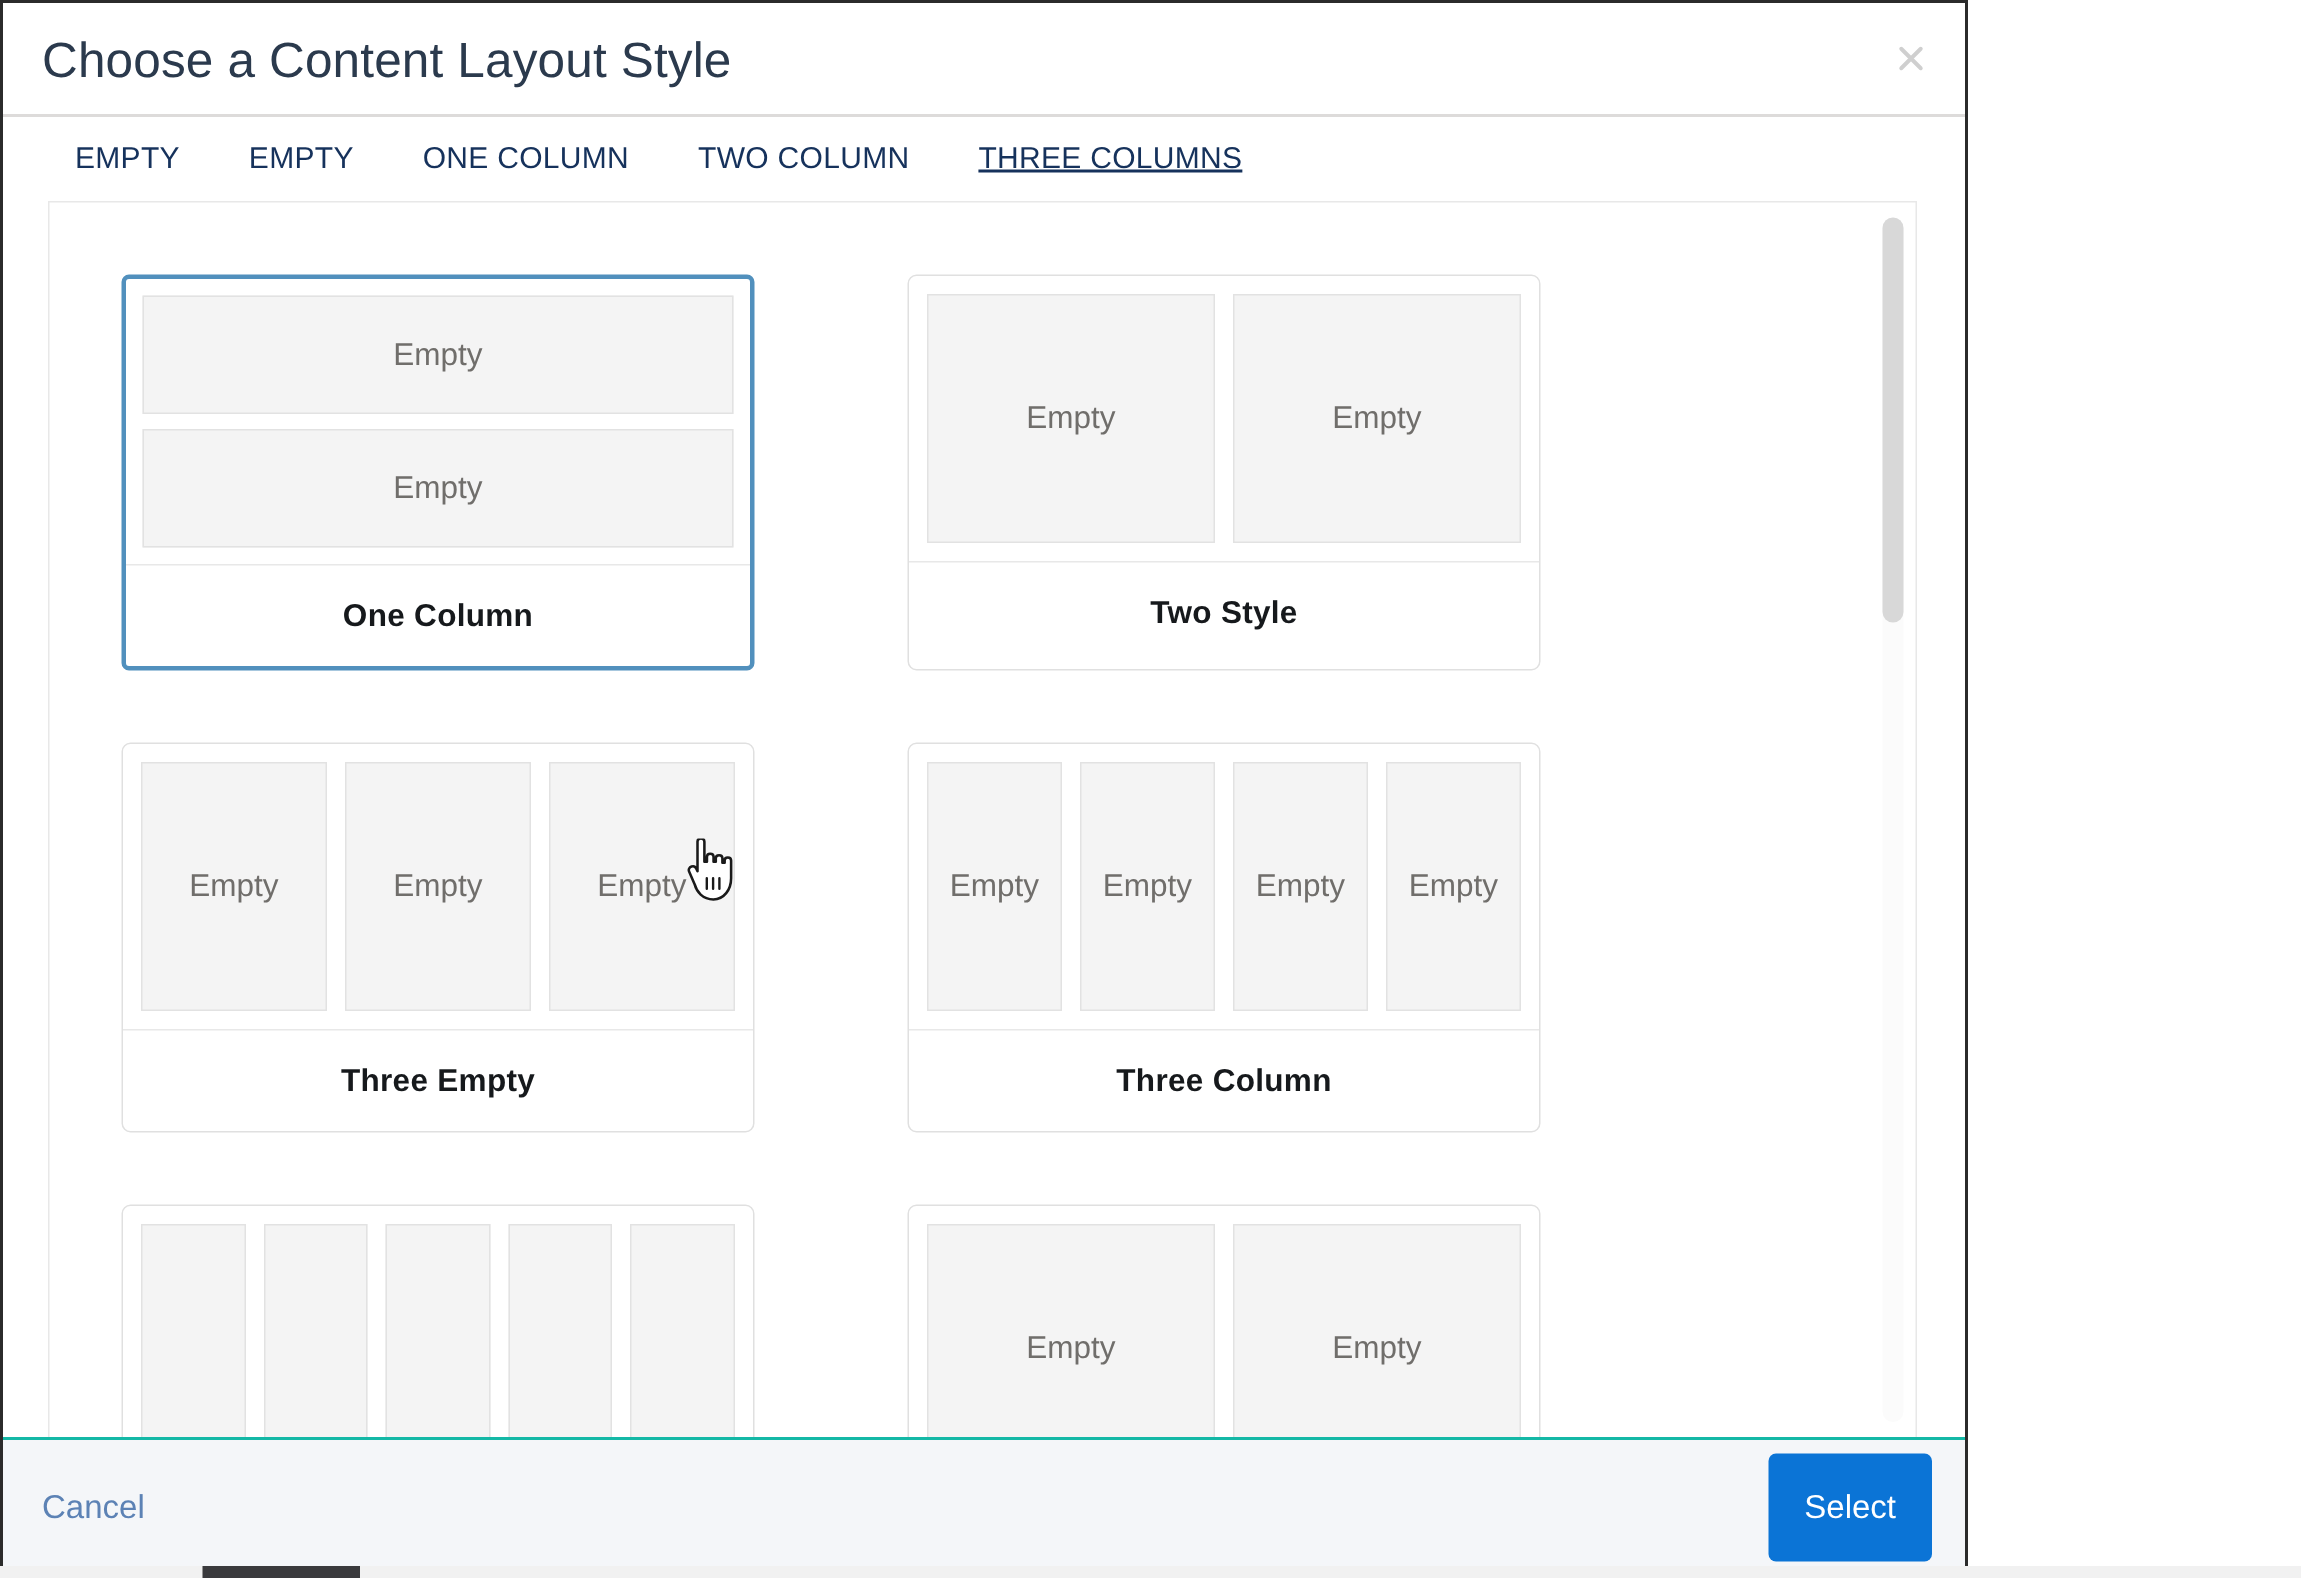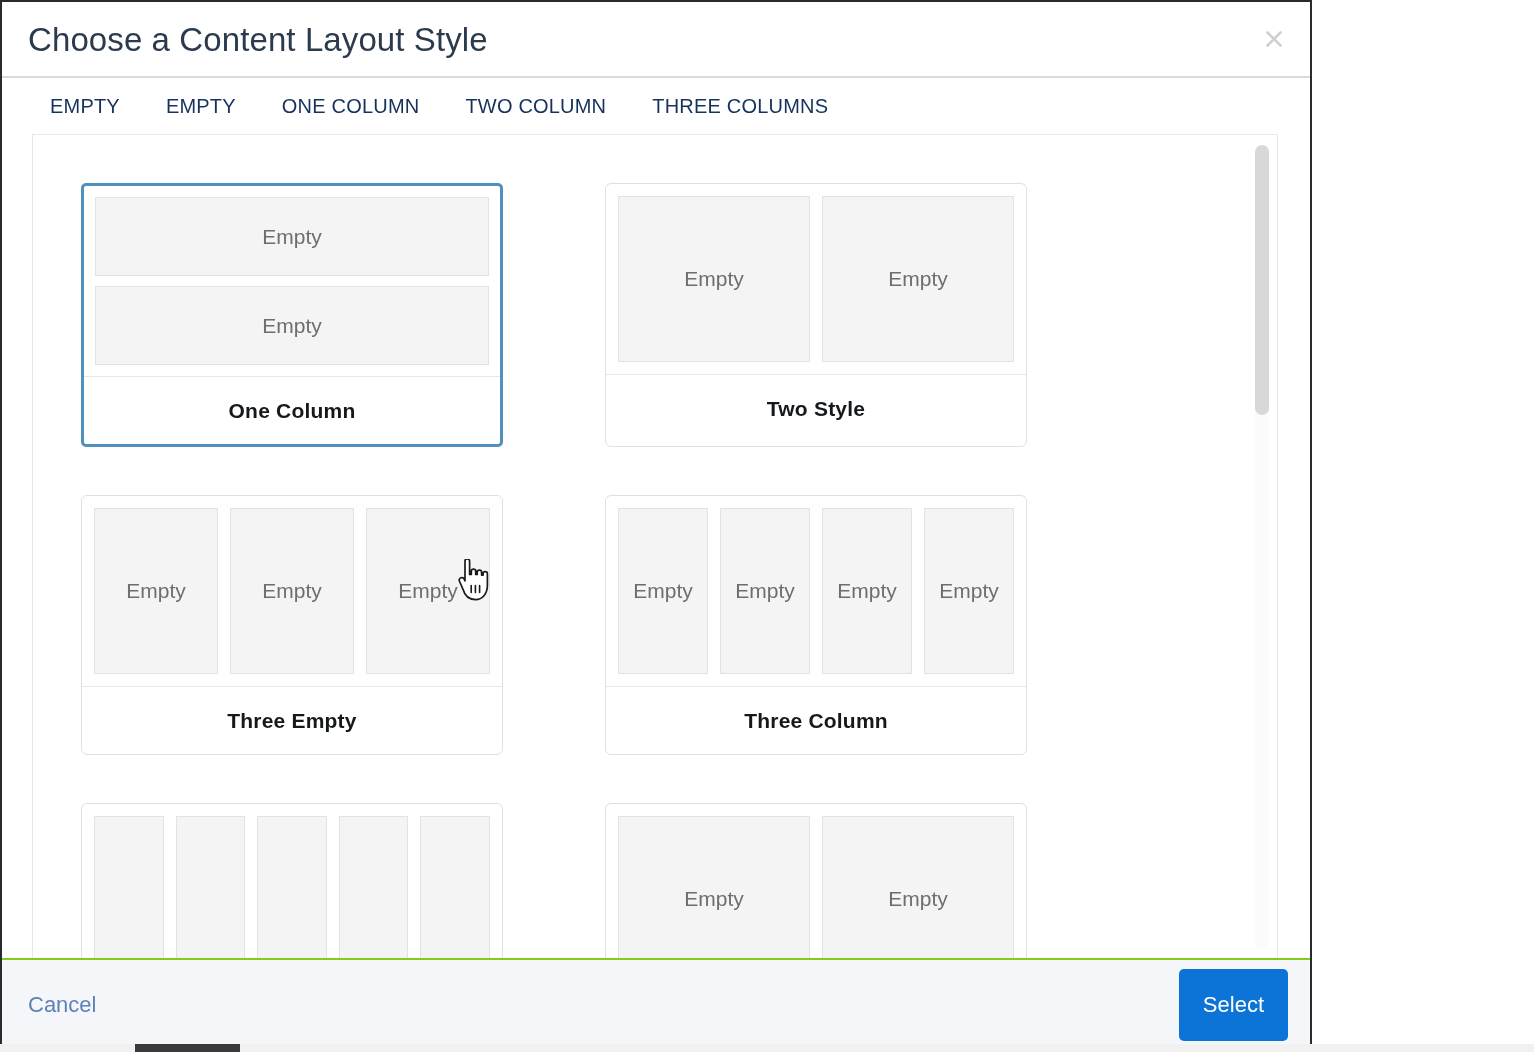--- a/index.html
+++ b/index.html
@@ -80,21 +80,21 @@
     color: #16325c;
     letter-spacing: 0.2px;
     margin-right: 46px;
     cursor: pointer;
     white-space: nowrap;
     background: none;
     border: none;
     padding: 0;
     font-family: inherit;
   }
-  .tab:last-child { margin-right: 0; }
+  .tab:last-child { margin-right: 0; text-decoration: underline; }
 
   
   .layout-region {
     position: relative;
     margin: 0 32px 0 30px;
     border: 1px solid #e8e8e8;
     border-bottom: none;
     background: #fff;
     flex: 1 1 auto;
     overflow: hidden;
@@ -204,21 +204,21 @@
     width: 14px;
     height: 270px;
     background: #d8d8d8;
     border-radius: 7px;
   }
 
   
   .modal-footer {
     height: 92px;
     min-height: 92px;
-    border-top: 2px solid #84cc16;
+    border-top: 2px solid #14b8a6;
     background: #f4f6f9;
     box-sizing: border-box;
     display: flex;
     align-items: center;
     justify-content: space-between;
     padding: 0 22px 0 26px;
   }
   .cancel-link {
     font-size: 22px;
     color: #5c82b5;

